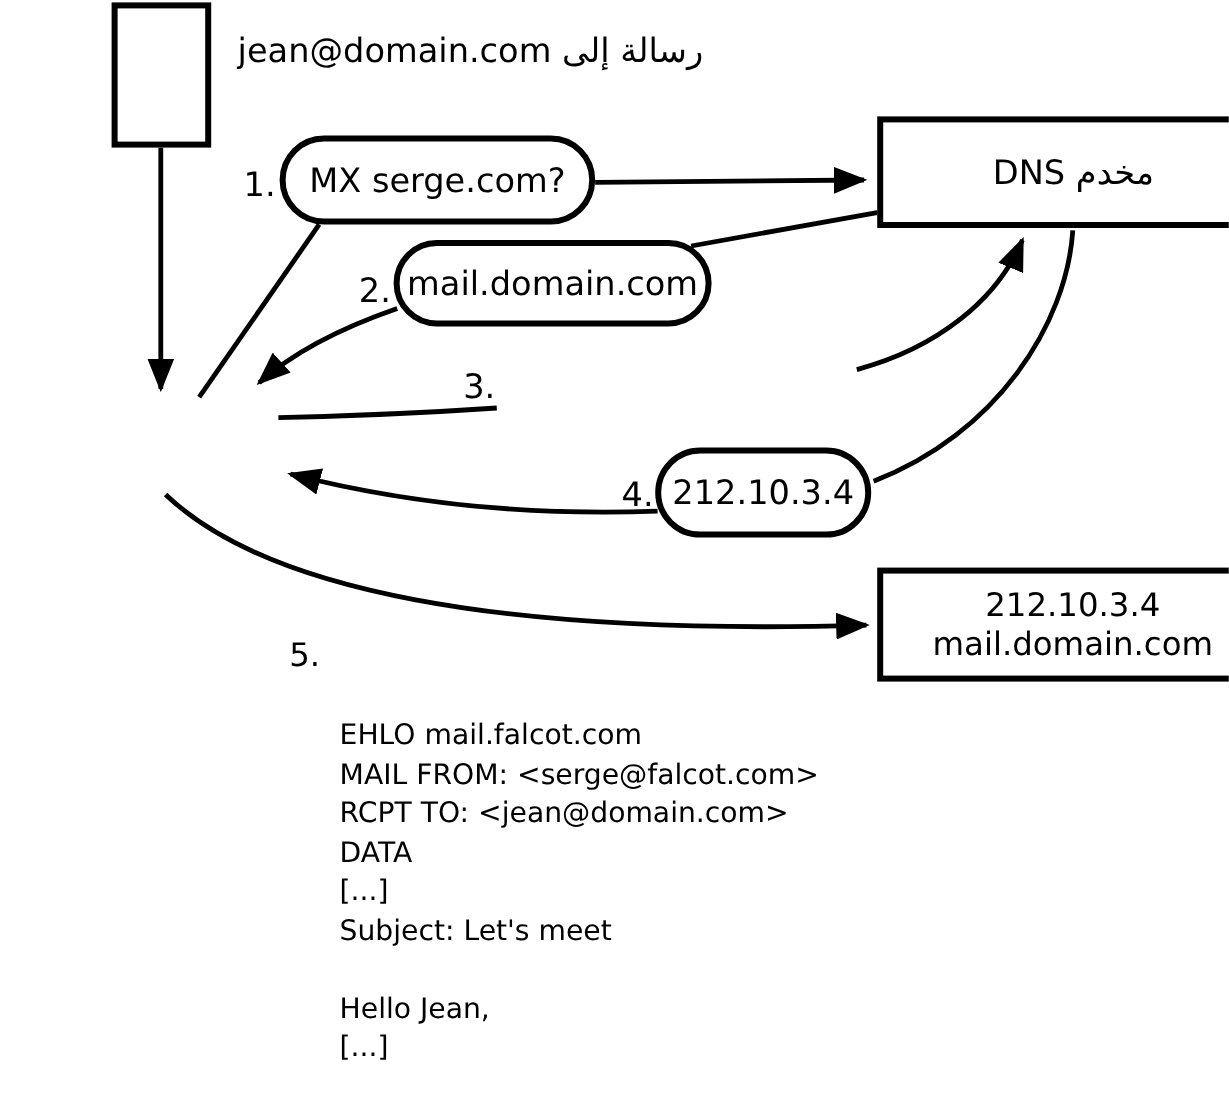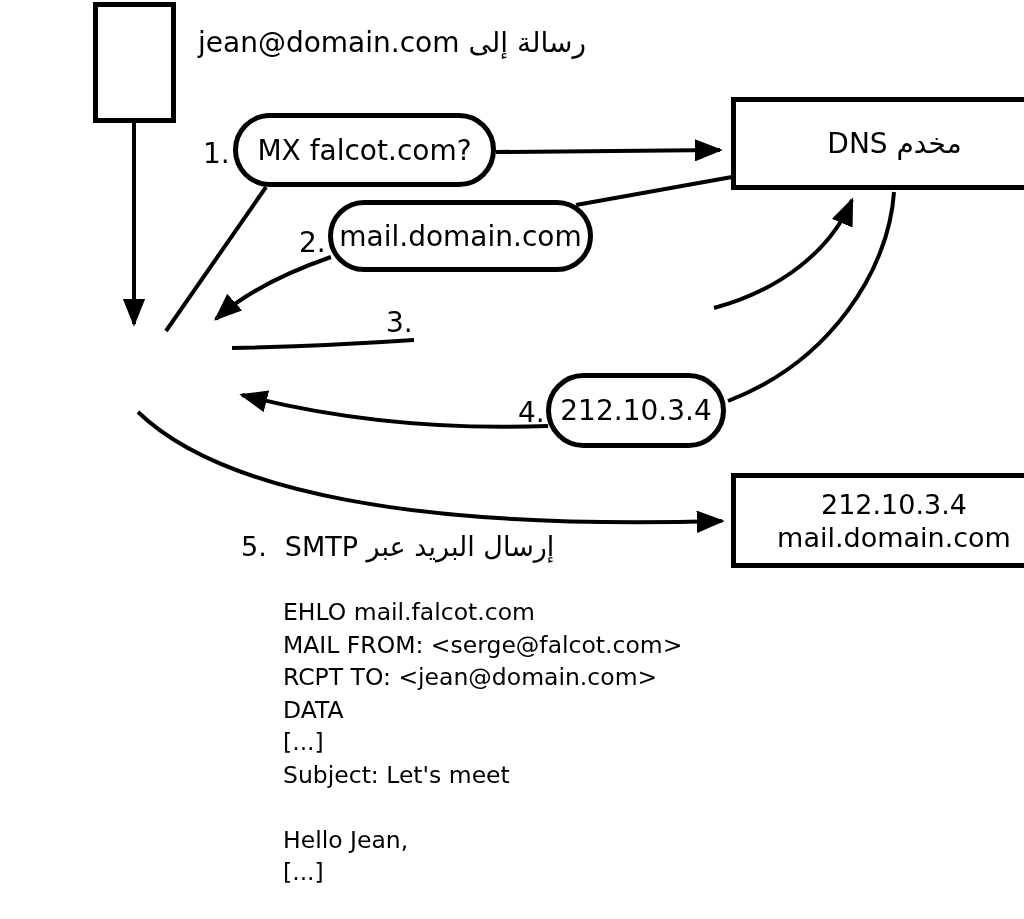--- a/index.html
+++ b/index.html
@@ -119,39 +119,38 @@
   </div>
 
 
   <div id="mail-box" class="box">
     <div>212.10.3.4</div>
     <div>mail.domain.com</div>
   </div>
 
   <span id="num-1" class="stepnum">1.</span>
   <div id="pill-1" class="pill">
-    <span>MX falcot.com?</span>
+    <span>MX serge.com?</span>
   </div>
 
   <span id="num-2" class="stepnum">2.</span>
   <div id="pill-2" class="pill">
     <span>mail.domain.com</span>
   </div>
 
   <span id="num-3" class="stepnum">3.</span>
 
   <span id="num-4" class="stepnum">4.</span>
   <div id="pill-4" class="pill">
     <span>212.10.3.4</span>
   </div>
 
   <div id="step5-row">
     <span>5.</span>
     <span class="gap"></span>
-    <span dir="rtl">إرسال البريد عبر SMTP</span>
   </div>
 
   <div id="smtp-session">EHLO mail.falcot.com
 MAIL FROM: &lt;serge@falcot.com&gt;
 RCPT TO: &lt;jean@domain.com&gt;
 DATA
 [...]
 Subject: Let's meet
 
 Hello Jean,

